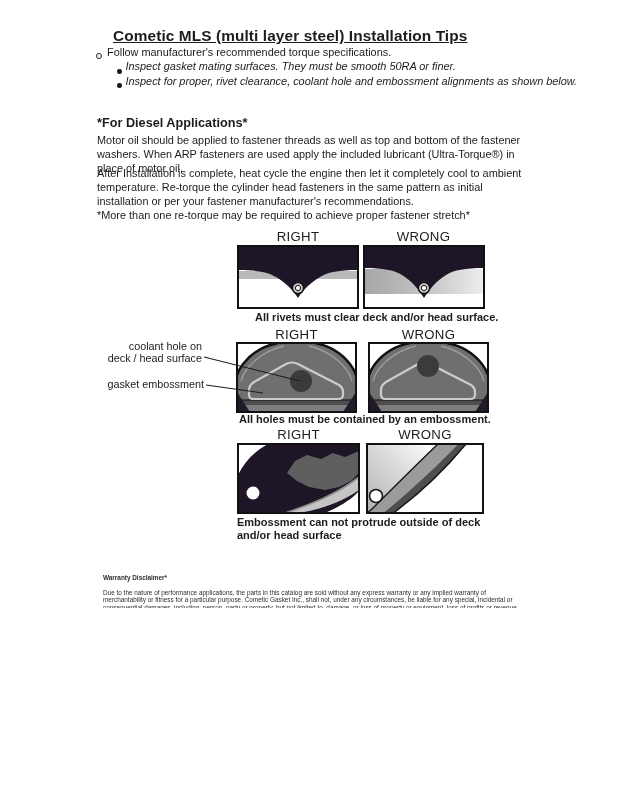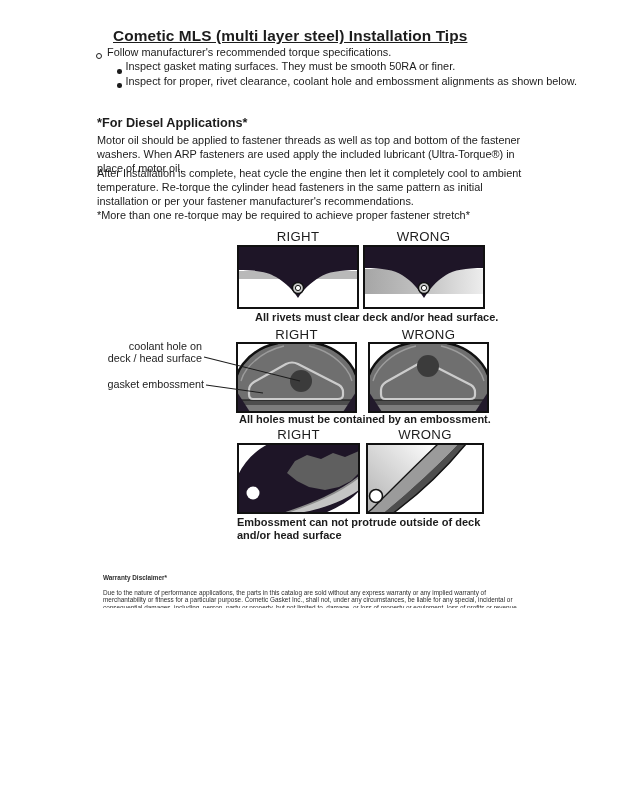--- a/index.html
+++ b/index.html
@@ -11,21 +11,21 @@
   .title{
     left:113px;top:27px;font-size:15.4px;font-weight:bold;
     text-decoration:underline;letter-spacing:0.1px;white-space:nowrap;
   }
   .bullets{left:96px;top:45px;width:500px;font-size:10.9px;line-height:14.3px;}
   .b-row{display:flex;align-items:flex-end;}
   .b-row .ring{
     flex:none;width:4px;height:4px;border:1px solid #222;border-radius:50%;
     margin:4px 5px 0 0;
   }
-  .b-sub{margin-left:21px;}
+  .b-sub{margin-left:21px;font-style:italic;}
   .b-sub .dot{
     flex:none;width:4.5px;height:4.5px;background:#1c1c1c;border-radius:50%;
     margin:4.5px 4px 0 0;
   }
   .diesel-heading{left:97px;top:116px;font-size:12.7px;font-weight:bold;white-space:nowrap;}
   .para{left:97px;font-size:10.9px;line-height:14.2px;}
   .para1{top:133px;width:432px;}
   .para2{top:166px;width:428px;}
   .note{top:208px;width:470px;}
   .fig-label{font-size:13.2px;font-weight:normal;text-align:center;letter-spacing:0.3px;}

